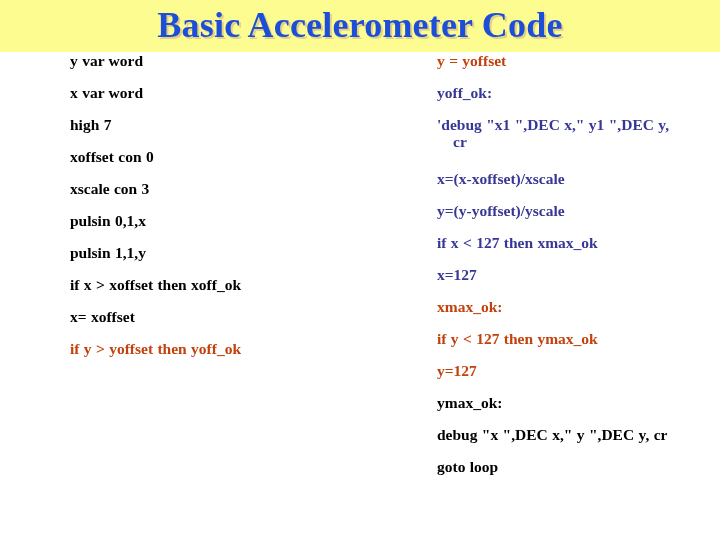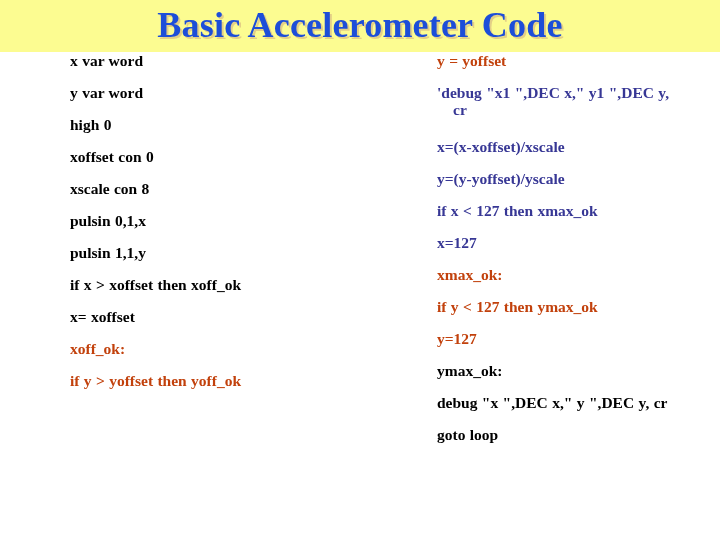--- a/index.html
+++ b/index.html
@@ -117,59 +117,59 @@
 
   <div id="title-band" style="background: rgb(252, 252, 145);"></div>
 
   <div id="slide-title" style="color: #1d4ed8;">Basic Accelerometer Code</div>
 
   <div id="code-body">
 
     <div id="left-column" class="column">
 
     <div class="row">
+          <div class="code-line c-black">y var word</div>
+        </div>
+        <div class="row">
           <div class="code-line c-black">x var word</div>
         </div>
         <div class="row">
-          <div class="code-line c-black">y var word</div>
-        </div>
-        <div class="row">
-          <div class="code-line c-black">high 0</div>
+          <div class="code-line c-black">high 7</div>
         </div>
         <div class="row">
           <div class="code-line c-black">xoffset con 0</div>
         </div>
         <div class="row">
-          <div class="code-line c-black">xscale con 8</div>
+          <div class="code-line c-black">xscale con 3</div>
         </div>
         <div class="row">
           <div class="code-line c-black">pulsin 0,1,x</div>
         </div>
         <div class="row">
           <div class="code-line c-black">pulsin 1,1,y</div>
         </div>
         <div class="row">
           <div class="code-line c-black">if x &gt; xoffset then xoff_ok</div>
         </div>
         <div class="row">
           <div class="code-line c-black">x= xoffset</div>
-        </div>
-        <div class="row">
-          <div class="code-line c-salmon">xoff_ok:</div>
         </div>
         <div class="row">
           <div class="code-line c-salmon">if y &gt; yoffset then yoff_ok</div>
         </div>
       </div>
 
     <div id="right-column" class="column">
 
     <div class="row">
           <div class="code-line c-salmon">y = yoffset</div>
         </div>
+        <div class="row">
+          <div class="code-line c-navy">yoff_ok:</div>
+        </div>
         <div class="row row-tall">
           <div class="code-line c-navy">'debug "x1 ",DEC x," y1 ",DEC y,<span class="wrap-indent">cr</span></div>
         </div>
         <div class="row">
           <div class="code-line c-navy">x=(x-xoffset)/xscale</div>
         </div>
         <div class="row">
           <div class="code-line c-navy">y=(y-yoffset)/yscale</div>
         </div>
         <div class="row">

